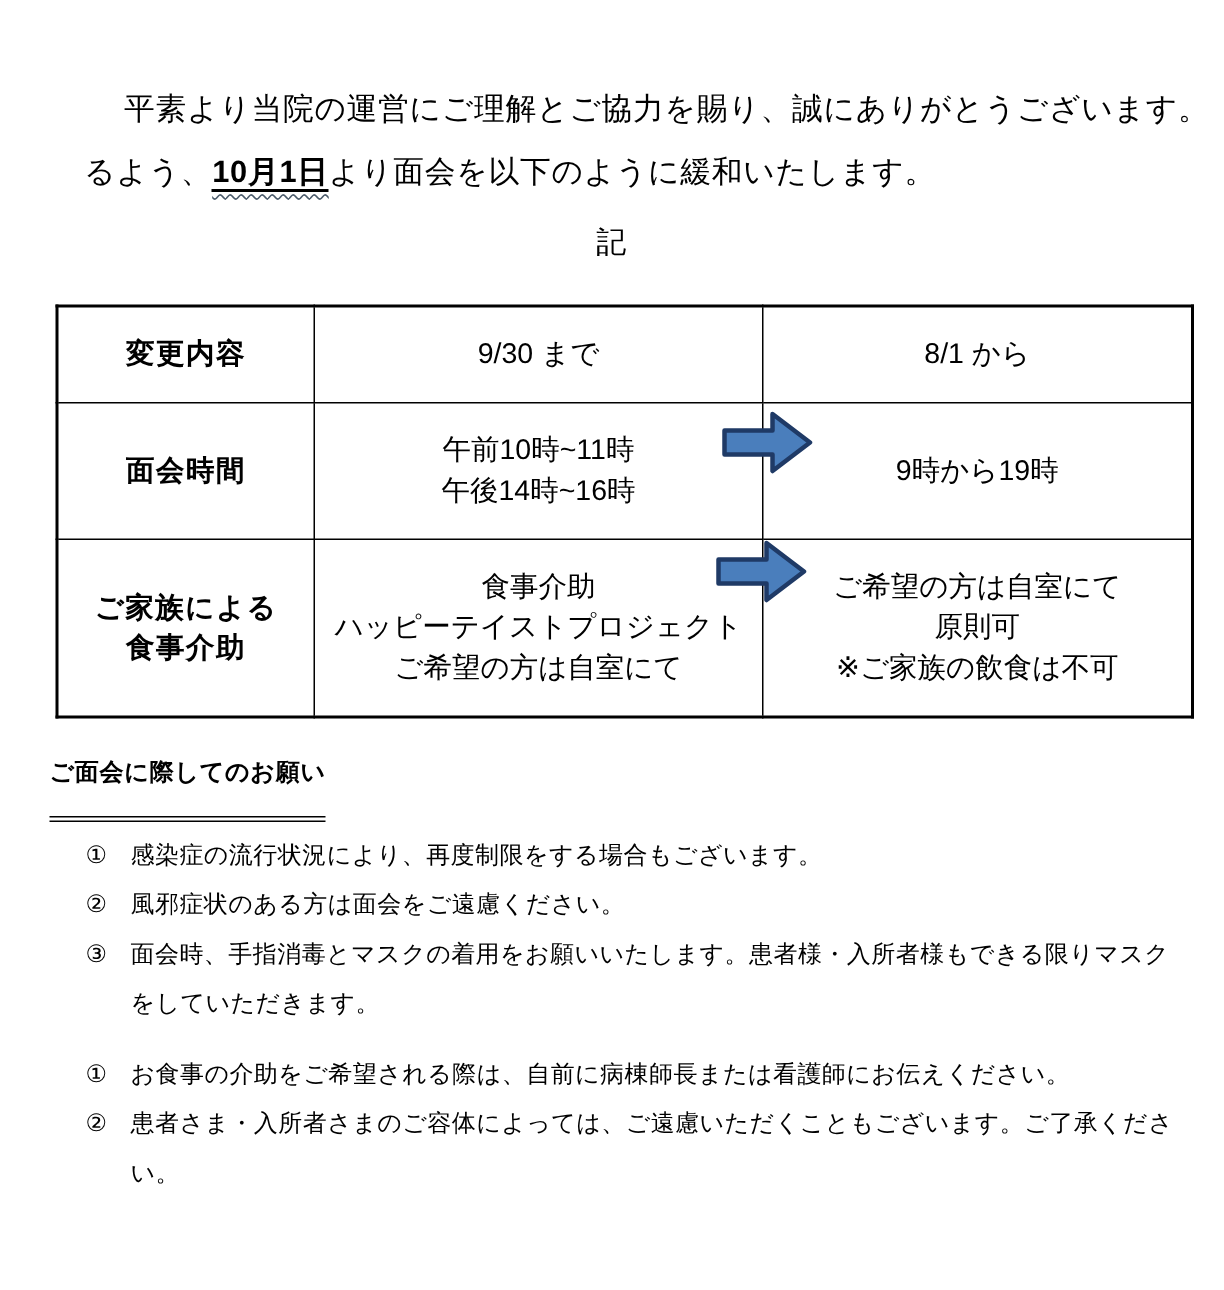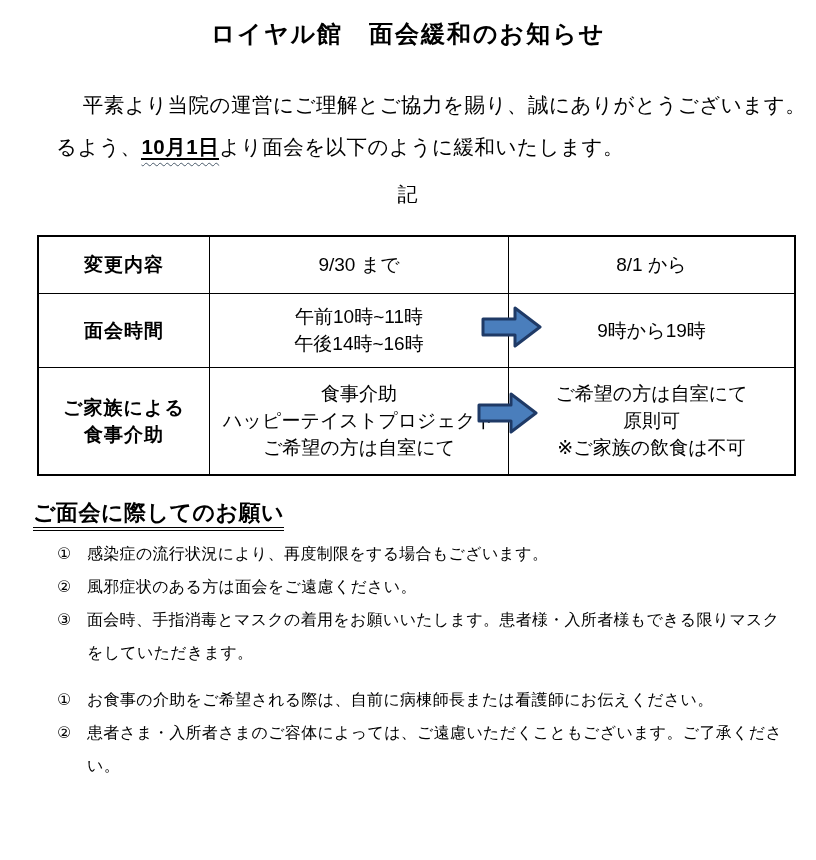--- a/index.html
+++ b/index.html
@@ -28,52 +28,51 @@
 
   .table-wrap{position:relative;margin-top:27px;margin-left:4px;}
   table.compare{
     border-collapse:collapse;table-layout:fixed;width:741px;
     border:2.5px solid #000;
   }
   table.compare td,table.compare th{
     border:1.6px solid #000;
     text-align:center;vertical-align:middle;
     font-size:19px;font-weight:normal;
-    padding:2px 2px;line-height:27px;
+    padding:18px 2px;line-height:27px;
   }
   table.compare .c1{width:166px;}
   table.compare .c2{width:294px;}
   table.compare .c3{width:281px;}
   table.compare .rowlabel{font-weight:bold;font-size:19px;letter-spacing:1px;}
   tr.r-head{height:57px;}
   tr.r-visit{height:74px;}
   tr.r-meal{height:108px;}
   .cell-line{display:block;}
   .arrow{position:absolute;pointer-events:none;}
   .arrow-1{left:444px;top:70px;}
   .arrow-2{left:440px;top:156px;}
 
   .section{margin-top:26px;}
   .section.second{margin-top:14px;}
   .sec-heading{
-    display:inline-block;font-size:22px;font-weight:bold;
-    border-bottom:4px double #000;padding-bottom:3px;letter-spacing:0.5px;
+    display:inline-block;font-size:16px;font-weight:bold;
+    border-bottom:4px double #000;padding-bottom:17px;letter-spacing:0.5px;
     line-height:22px;
   }
   .req-list{margin-top:6px;}
   .req-item{display:flex;font-size:16px;line-height:33px;margin-left:24px;letter-spacing:0.3px;}
   .req-marker{flex:0 0 30px;}
   .req-text{flex:1;}
 </style>
 </head>
 <body>
 
 <div class="page">
 
-  <h1 class="title">ロイヤル館　面会緩和のお知らせ</h1>
 
   <div class="intro">
     <div class="intro-line indent">平素より当院の運営にご理解とご協力を賜り、誠にありがとうございます。</div>
     <div class="intro-line"><span>るよう、</span><span class="date"><span class="date-solid">10月1日</span></span><span>より面会を以下のように緩和いたします。</span></div>
   </div>
 
   <div class="ki">記</div>
 
   <div class="table-wrap">
     <table class="compare">

